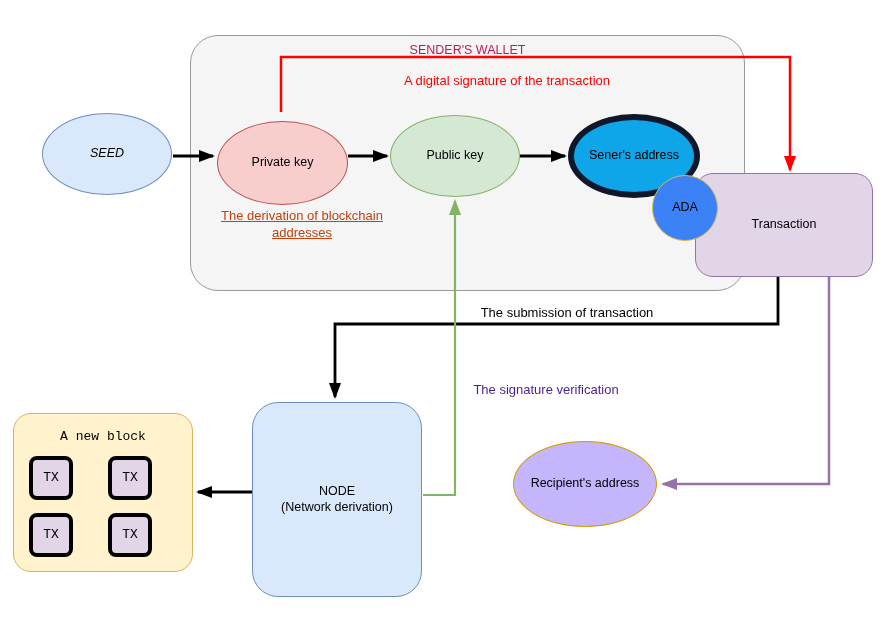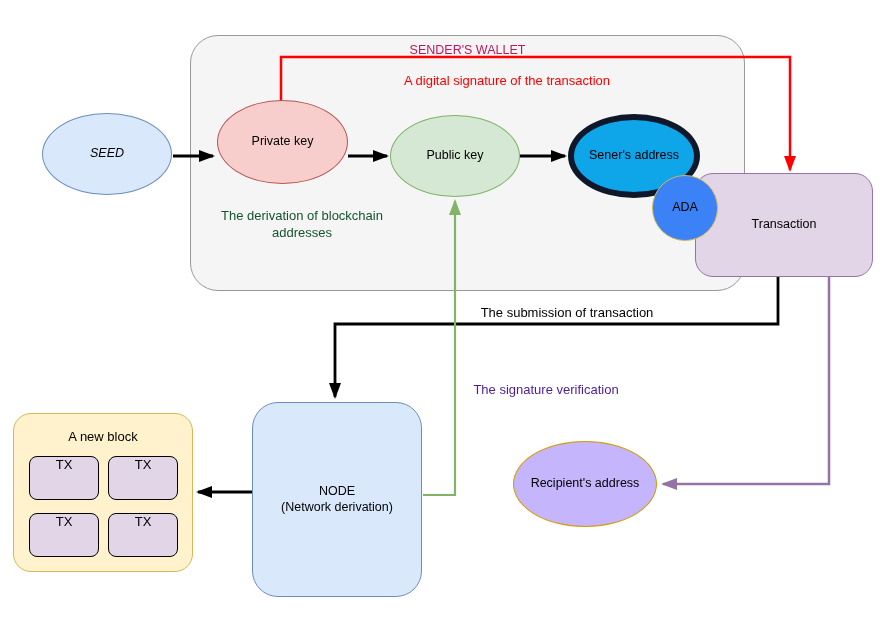--- a/index.html
+++ b/index.html
@@ -17,39 +17,39 @@
     position:absolute;left:190px;top:35px;width:555px;height:256px;
     background:#f5f5f5;border:1px solid #999999;border-radius:28px;
     box-sizing:border-box;z-index:0;
   }
   .wallet-title{
     position:absolute;top:7px;left:0;right:0;text-align:center;
     font-size:12.5px;color:#be185d;
   }
   .lines{position:absolute;left:0;top:0;z-index:1;pointer-events:none;}
   .seed{left:42px;top:113px;width:130px;height:82px;background:#dae8fc;border:1px solid #6c8ebf;font-style:italic;}
-  .private{left:217px;top:100px;width:131px;height:84px;background:#f8cecc;border:1px solid #b85450;}
+  .private{left:217px;top:121px;width:131px;height:84px;background:#f8cecc;border:1px solid #b85450;}
   .public{left:390px;top:115px;width:130px;height:82px;background:#d5e8d4;border:1px solid #82b366;}
   .sener{left:568px;top:114px;width:132px;height:84px;background:#0ea5e9;border:6px solid #0f172a;}
   .ada{left:652px;top:175px;width:66px;height:66px;background:#3b82f6;border:1px solid #d6b656;z-index:3;}
   .transaction{left:695px;top:173px;width:178px;height:104px;background:#e1d5e7;border:1px solid #9673a6;border-radius:18px;}
   .node-box{left:252px;top:402px;width:170px;height:195px;background:#dae8fc;border:1px solid #6c8ebf;border-radius:26px;flex-direction:column;}
-  .block{left:13px;top:413px;width:180px;height:159px;background:#fff2cc;border:1px solid #d6b656;border-radius:18px;}
+  .block{left:13px;top:413px;width:180px;height:159px;background:#fff2cc;border:1px solid #d6b656;border-radius:18px;font-family:Liberation Mono, monospace;}
   .block-title{position:absolute;top:15px;left:0;right:0;text-align:center;font-size:13px;}
   .tx{
-    position:absolute;width:70px;height:44px;background:#e1d5e7;border:1px solid #000000;
-    border-radius:8px;display:flex;justify-content:center;
+    position:absolute;width:44px;height:44px;background:#e1d5e7;border:4px solid #000000;
+    border-radius:8px;display:flex;align-items:center;justify-content:center;
     box-sizing:border-box;font-size:13px;
   }
   .tx1{left:15px;top:42px;} .tx2{left:94px;top:42px;}
   .tx3{left:15px;top:99px;} .tx4{left:94px;top:99px;}
   .recipient{left:513px;top:441px;width:144px;height:86px;background:#c4b5fd;border:1px solid #d79b00;}
   .note{position:absolute;z-index:2;font-size:13px;text-align:center;line-height:17px;}
   .sig-note{left:337px;top:72px;width:340px;color:#ff0000;}
-  .derivation-note{left:192px;top:207px;width:220px;color:#14532d;}
+  .derivation-note{left:192px;top:207px;width:220px;color:#c2410c;text-decoration:underline;}
   .submission-note{left:437px;top:304px;width:260px;color:#000;}
   .verification-note{left:436px;top:381px;width:220px;color:#4c1d95;}
 </style>
 </head>
 <body>
 
 <div class="canvas">
 
   <div class="wallet">
     <div class="wallet-title">SENDER'S WALLET</div>

